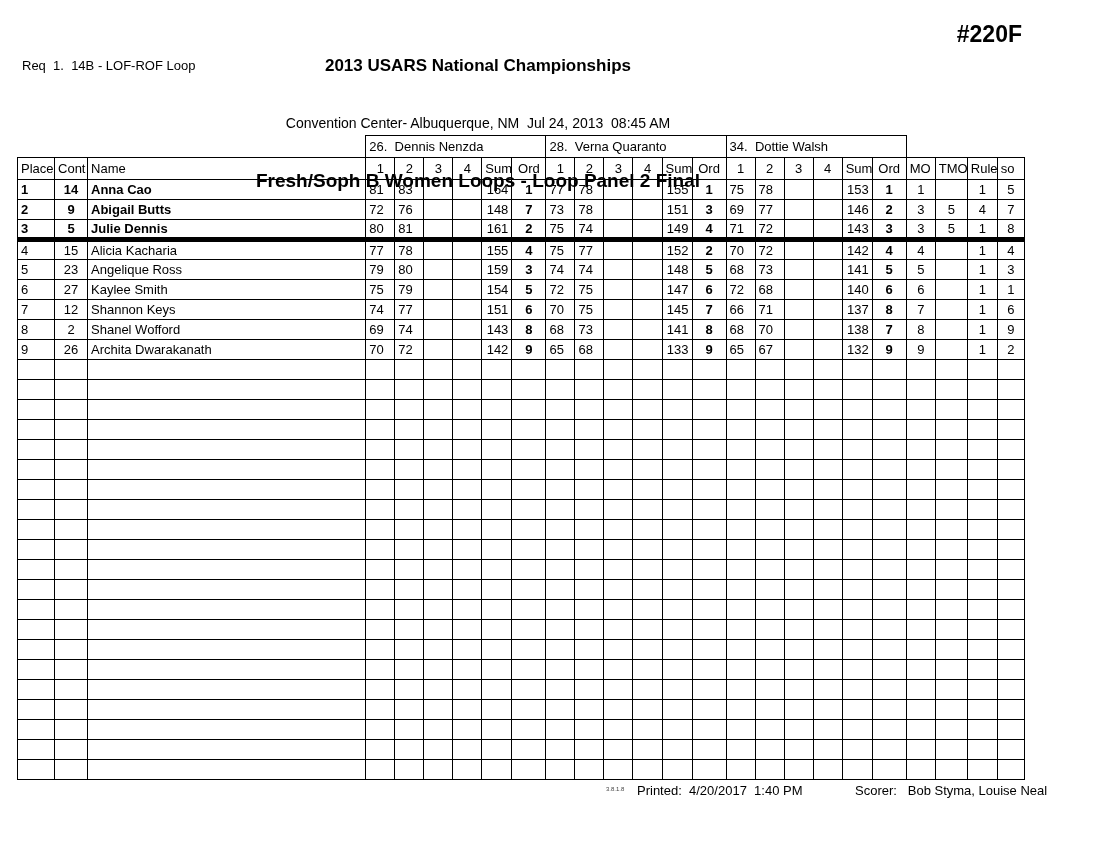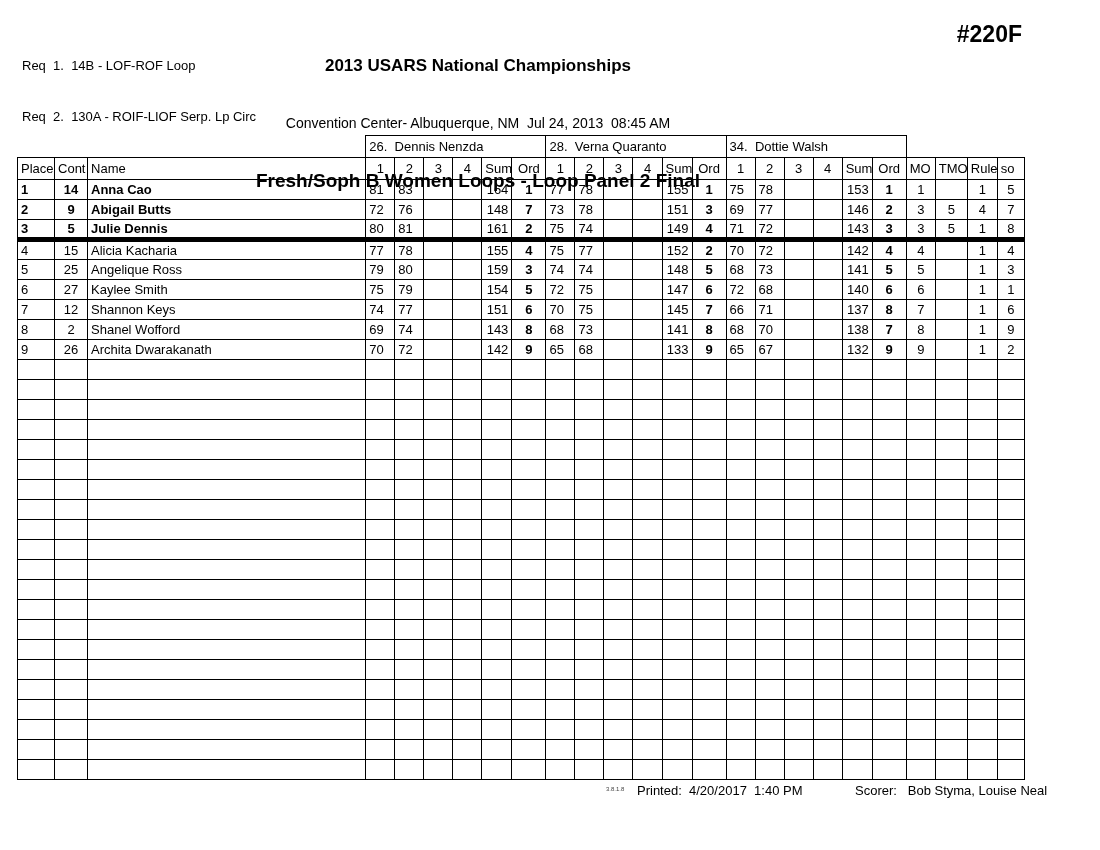--- a/index.html
+++ b/index.html
@@ -61,21 +61,20 @@
   .printed { left: 637px; top: 0; }
   .scorer  { left: 855px; top: 0; }
 </style>
 </head>
 <body>
 
 <div class="page">
 
   <div class="req-block">
     <div>Req  1.  14B - LOF-ROF Loop</div>
-    <div>Req  2.  130A - ROIF-LIOF Serp. Lp Circ</div>
   </div>
 
   <div class="event-number">#220F</div>
 
   <div class="title-block">
     <div class="title">2013 USARS National Championships</div>
     <div class="venue">Convention Center- Albuquerque, NM  Jul 24, 2013  08:45 AM</div>
     <div class="event-title">Fresh/Soph B Women Loops - Loop Panel 2 Final</div>
   </div>
 
@@ -245,21 +244,21 @@
           <td class="l"></td>
           <td class="r">142</td>
           <td class="ord">4</td>
           <td class="c">4</td>
           <td class="c"></td>
           <td class="c">1</td>
           <td class="c">4</td>
         </tr>
         <tr>
           <td class="l">5</td>
-          <td class="c">25</td>
+          <td class="c">23</td>
           <td class="l">Angelique Ross</td>
           <td class="l">79</td>
           <td class="l">80</td>
           <td class="l"></td>
           <td class="l"></td>
           <td class="r">159</td>
           <td class="ord">3</td>
           <td class="l">74</td>
           <td class="l">74</td>
           <td class="l"></td>

